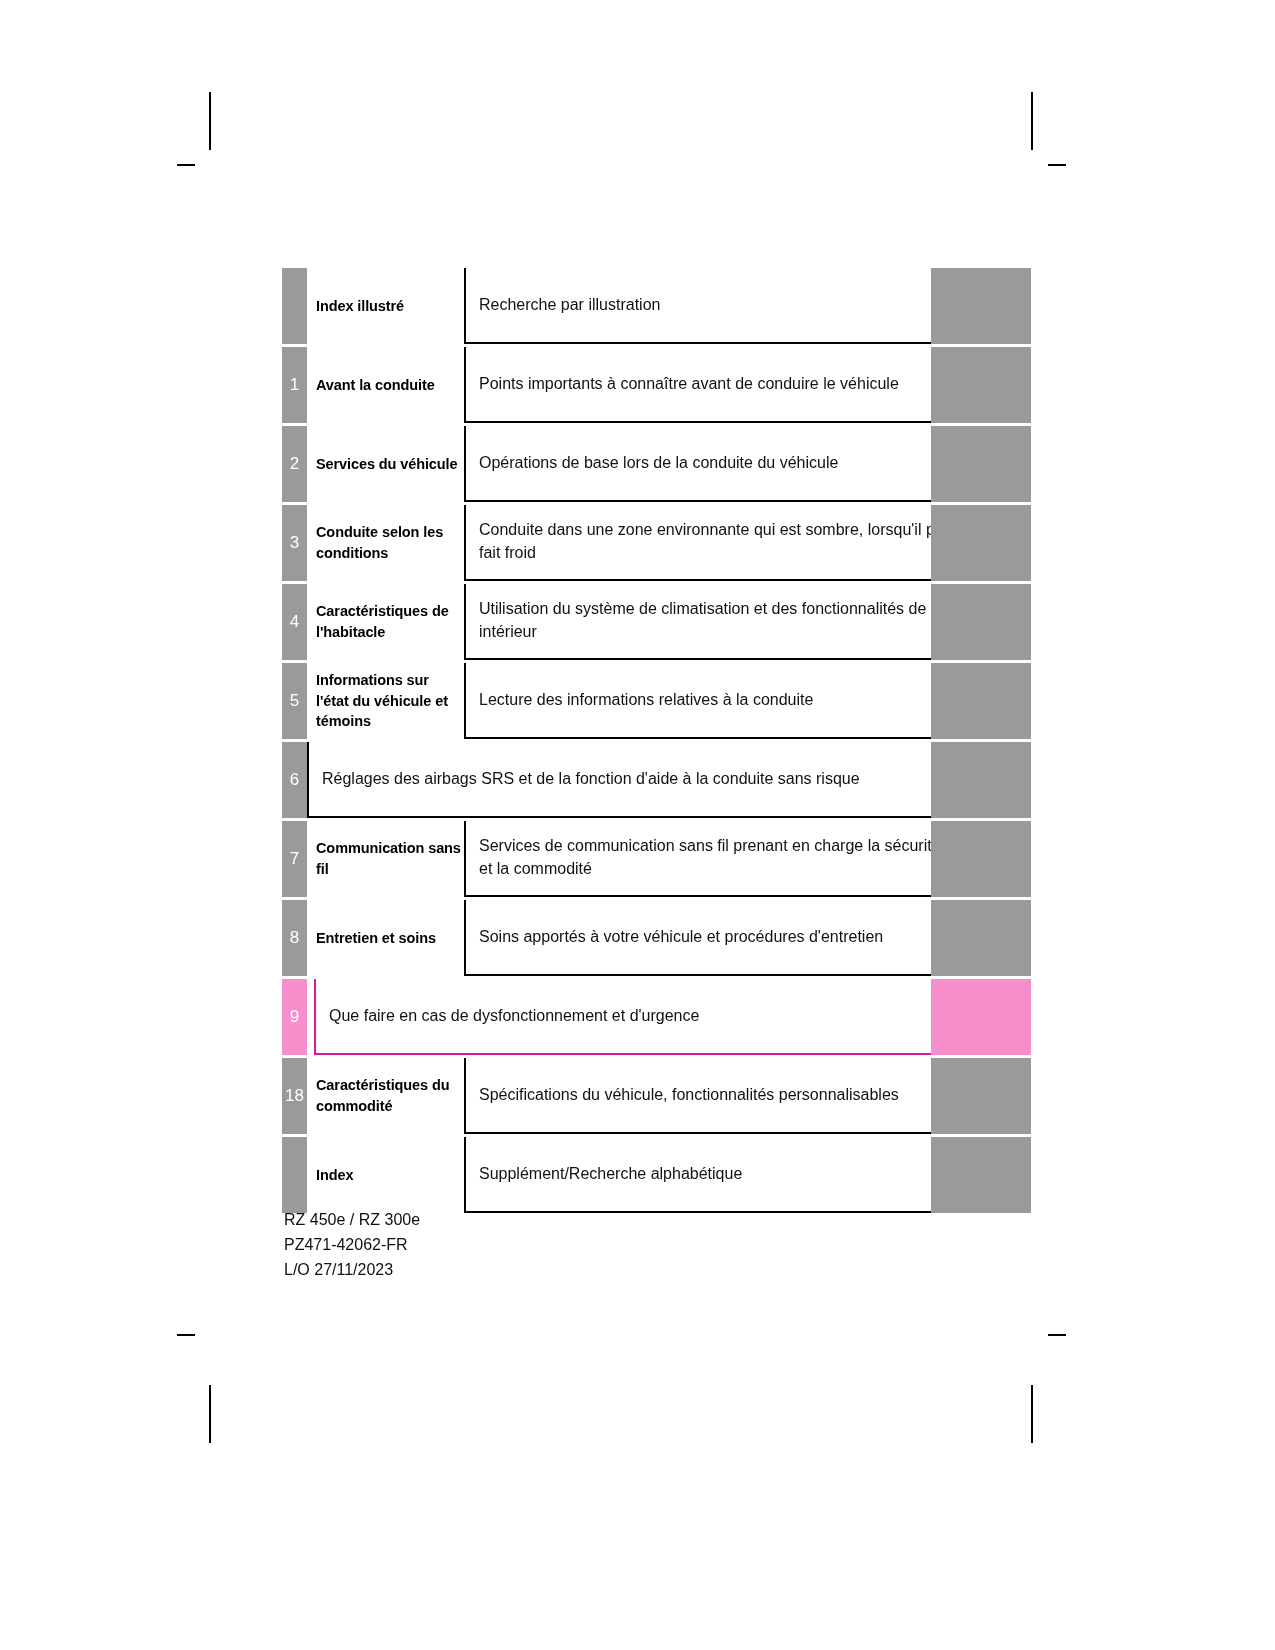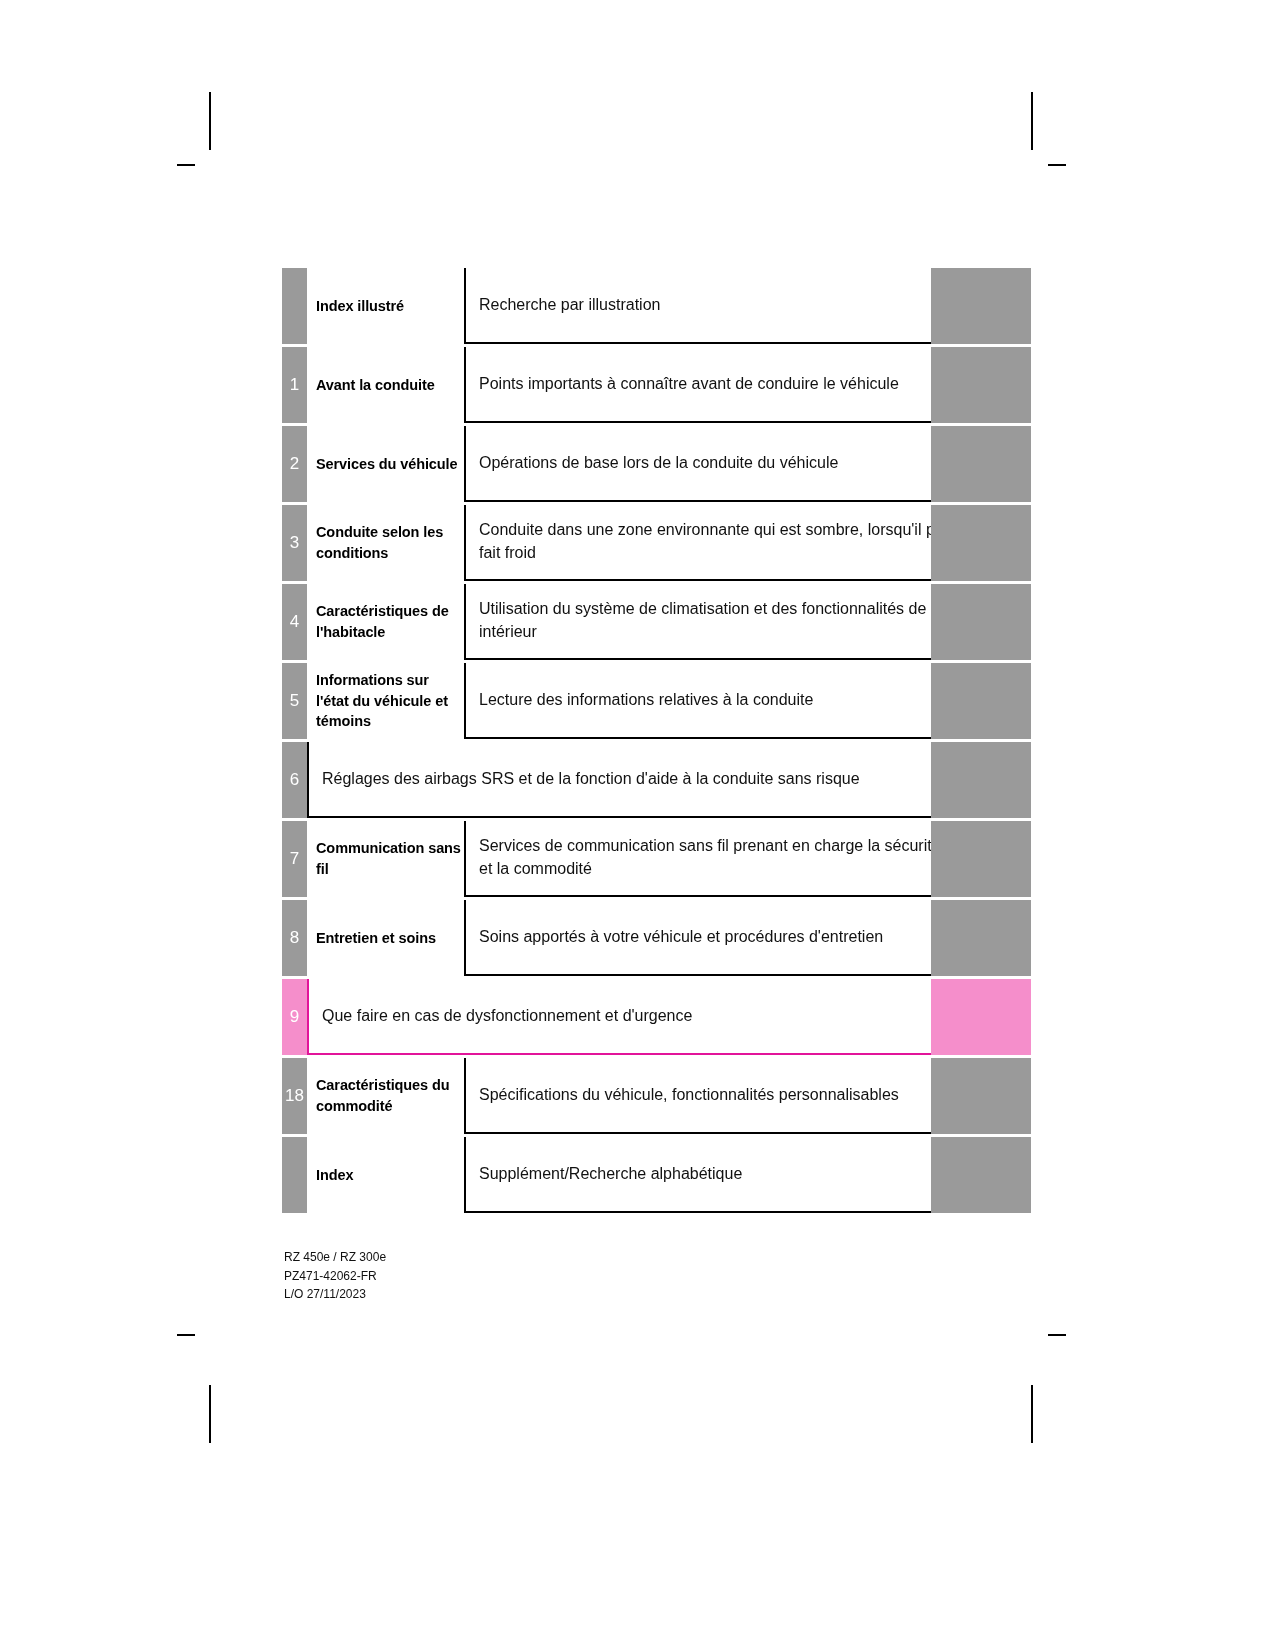--- a/index.html
+++ b/index.html
@@ -94,37 +94,38 @@
     padding: 6px 8px 6px 13px;
     box-sizing: border-box;
     font-size: 16px;
     font-weight: 400;
     color: #111111;
     line-height: 1.42;
   }
   .chapter-desc.pink-rule {
     border-left-color: #e2149a;
     border-bottom-color: #e2149a;
+    margin-left: 7px;
   }
 
   
   .end-block {
     position: absolute;
     left: 649px;
     width: 100px;
     background: #9a9a9a;
   }
   .end-block.pink { background: #f58ecb; }
 
   
   .footer {
     position: absolute;
     left: 284px;
-    top: 1248px;
-    font-size: 12px;
+    top: 1208px;
+    font-size: 16px;
     line-height: 1.55;
     color: #111111;
     font-family: "Liberation Sans", sans-serif;
     white-space: pre-line;
   }
 </style>
 </head>
 <body>
 
 <div class="crop-mark crop-v cm-tl-v"></div>

